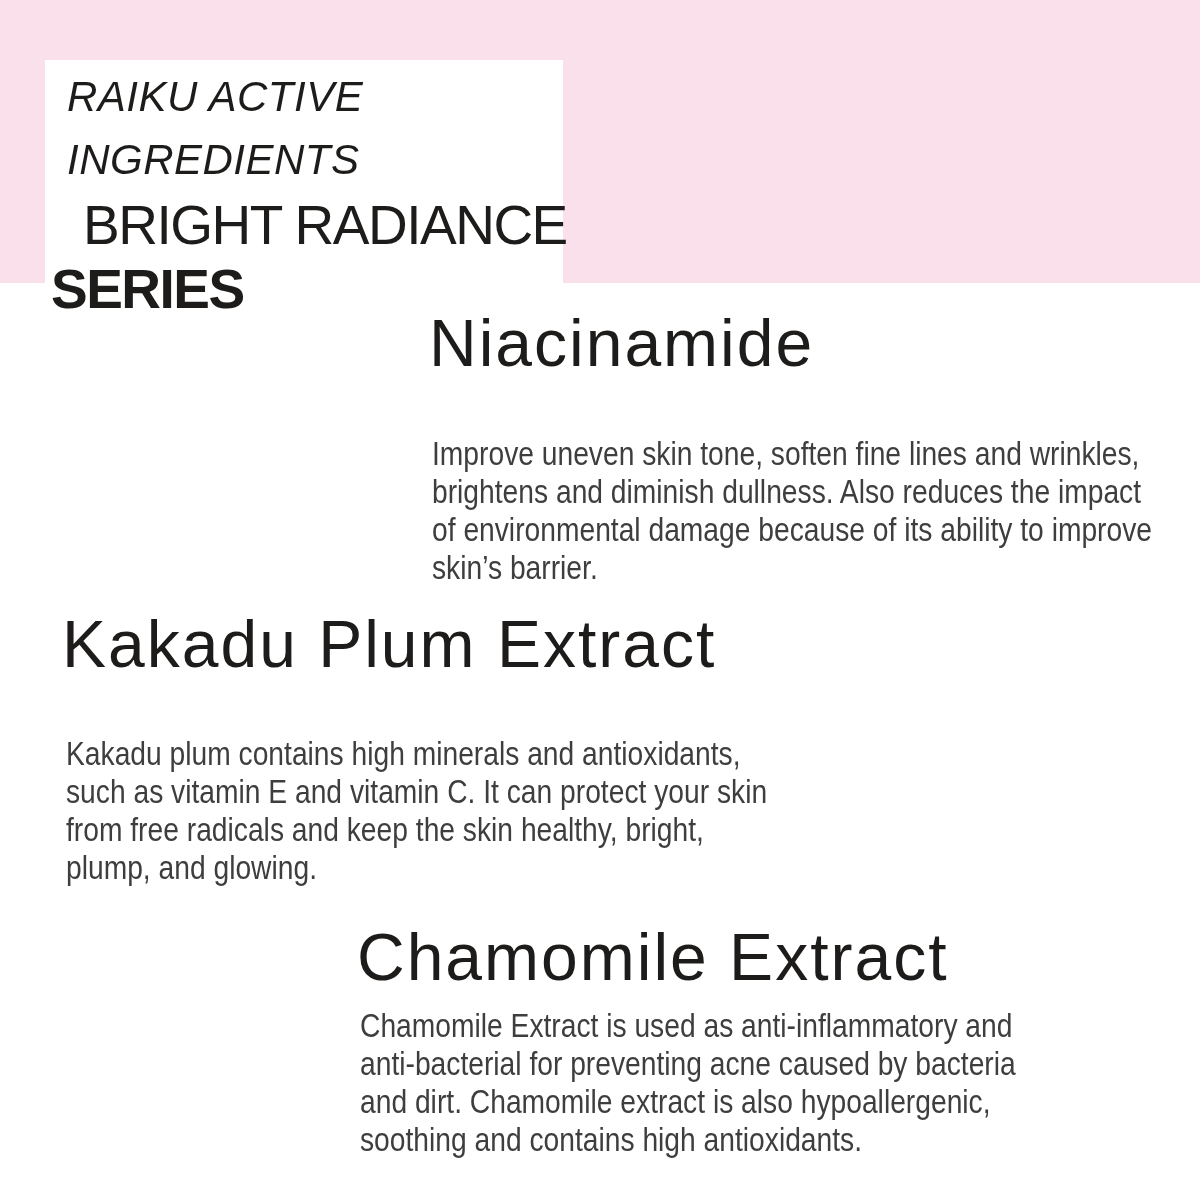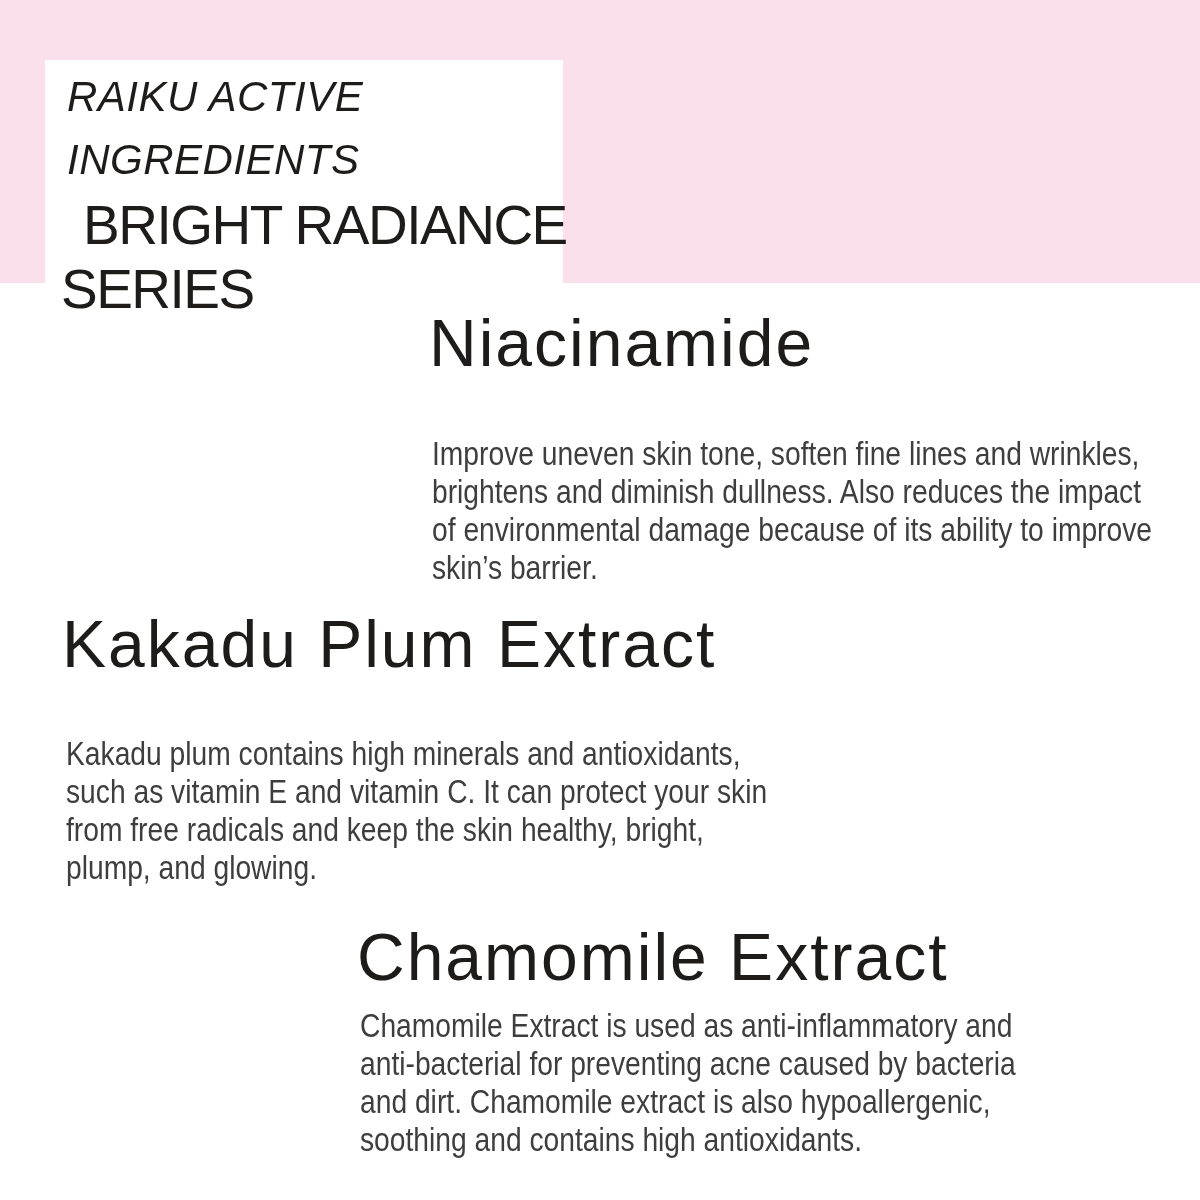--- a/index.html
+++ b/index.html
@@ -64,21 +64,21 @@
 <div class="abs pink-band"></div>
 
 <div class="abs header-card"></div>
 
 <div class="abs h-sm" style="left:67px; top:76px;">RAIKU ACTIVE</div>
 
 <div class="abs h-sm" style="left:67px; top:139px;">INGREDIENTS</div>
 
 <div class="abs h-lg" style="left:83px; top:198px;">BRIGHT RADIANCE</div>
 
-<div class="abs h-lg" style="left:61px; top:262px;">SERIES</div>
+<div class="abs h-lg" style="left:51px; top:262px;font-weight:bold;">SERIES</div>
 
 <div class="abs section-title" style="left:429px; top:310px;">Niacinamide</div>
 
 <div class="abs section-body" style="left:432px; top:434px;">Improve uneven skin tone, soften fine lines and wrinkles,
 brightens and diminish dullness. Also reduces the impact
 of environmental damage because of its ability to improve
 skin’s barrier.</div>
 
 <div class="abs section-title" style="left:62px; top:611px;">Kakadu Plum Extract</div>
 

